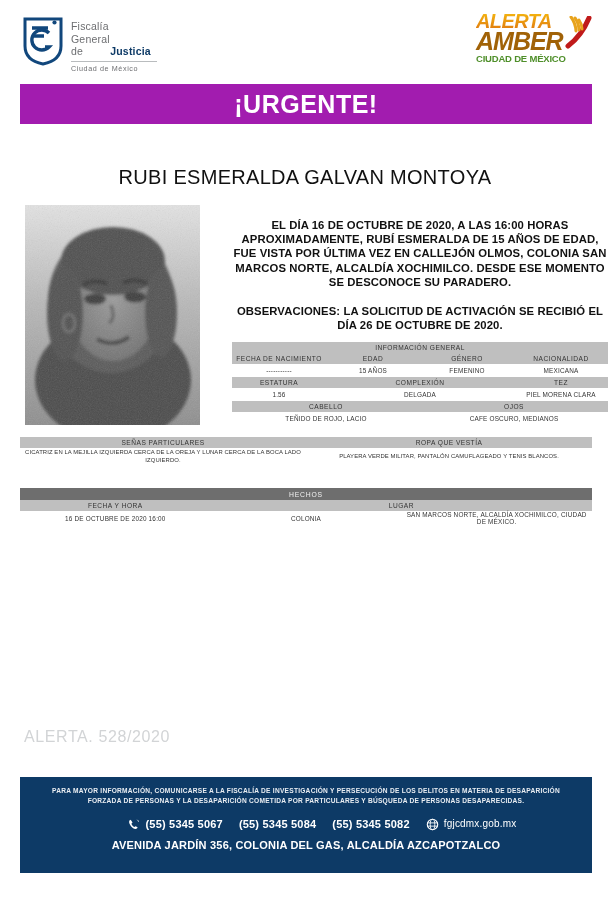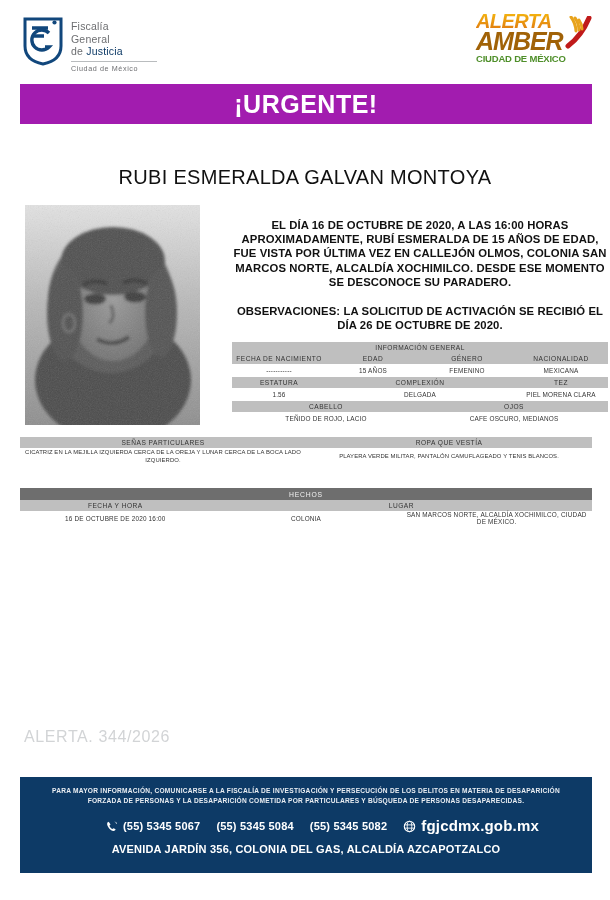--- a/index.html
+++ b/index.html
@@ -12,21 +12,21 @@
     position:relative;
   }
   .poster{position:relative;width:610px;height:750px;}
 
   
   .header{position:relative;height:86px;}
   .fgj-logo{position:absolute;left:22px;top:16px;display:flex;align-items:flex-start;gap:7px;}
   .fgj-shield{width:42px;height:50px;position:relative;}
   .fgj-text{padding-top:4px;}
   .fgj-l1,.fgj-l2,.fgj-l3{font-size:10.5px;color:#6d6e71;line-height:12.5px;letter-spacing:.2px;}
-  .fgj-l3 b{color:#0d3a66;font-weight:normal;}
+  .fgj-l3 b{color:#0d3a66;font-weight:bold;margin-left:24px;}
   .fgj-rule{width:86px;height:1px;background:#b9bcbe;margin:3px 0 2px 0;}
   .fgj-city{font-size:7.2px;color:#6d6e71;letter-spacing:.6px;}
 
   .amber-logo{position:absolute;right:16px;top:12px;width:118px;text-align:left;}
   .amber-l1{font-size:20px;font-weight:bold;font-style:italic;letter-spacing:-.6px;
      color:#e8a31c;line-height:18px;
      background:linear-gradient(180deg,#f5b80f 0%,#e07a10 100%);
      -webkit-background-clip:text;background-clip:text;color:transparent;}
   .amber-l2{font-size:25px;font-weight:bold;font-style:italic;letter-spacing:-1px;
      color:#a16207;line-height:23px;}
@@ -71,21 +71,21 @@
   .alert-no{position:absolute;left:24px;top:728px;font-size:16px;color:#d2d4d6;letter-spacing:.6px;}
 
   
   .footer{position:absolute;left:20px;top:777px;width:572px;height:96px;background:#0d3a66;color:#fff;}
   .foot-note{padding:9px 26px 0 26px;text-align:center;font-size:6.6px;font-weight:bold;
      line-height:9.6px;letter-spacing:.25px;color:#e9edf2;}
   .foot-contact{display:flex;align-items:center;justify-content:center;gap:0;margin-top:12px;padding-left:32px;}
   .phone-icon,.web-icon{display:inline-block;width:13px;height:13px;margin-right:5px;vertical-align:middle;}
   .phones{font-size:11px;font-weight:bold;letter-spacing:.2px;}
   .phones .ph{margin-right:16px;}
-  .web{font-size:15px;font-weight:bold;margin-left:34px;letter-spacing:.2px;}
+  .web{font-size:10px;font-weight:normal;margin-left:34px;letter-spacing:.2px;}
   .foot-addr{text-align:center;font-size:11px;font-weight:bold;line-height:14.5px;margin-top:8px;letter-spacing:.2px;}
 </style>
 </head>
 <body>
 
 <div class="poster">
 
   <div class="header">
 
     <div class="fgj-logo">
@@ -235,21 +235,21 @@
       <td class="hd" colspan="2">LUGAR</td>
     </tr>
     <tr>
       <td class="val">16 DE OCTUBRE DE 2020 16:00</td>
       <td class="val" style="width:17%">COLONIA</td>
       <td class="val">SAN MARCOS NORTE, ALCALDÍA XOCHIMILCO, CIUDAD DE MÉXICO.</td>
     </tr>
   </tbody>
     </table>
 
-  <div class="alert-no">ALERTA. 344/2026</div>
+  <div class="alert-no">ALERTA. 528/2020</div>
 
   <div class="footer">
     <div class="foot-note">PARA MAYOR INFORMACIÓN, COMUNICARSE A LA FISCALÍA DE INVESTIGACIÓN Y PERSECUCIÓN DE LOS DELITOS EN MATERIA DE DESAPARICIÓN FORZADA DE PERSONAS Y LA DESAPARICIÓN COMETIDA POR PARTICULARES Y BÚSQUEDA DE PERSONAS DESAPARECIDAS.</div>
     <div class="foot-contact">
       <span class="phone-icon">
         <svg width="13" height="13" viewBox="0 0 16 16">
           <path d="M4 2 C2.5 3 2 5 3.6 8 C5.2 11 7.5 13 10 13.4 C11.6 13.6 12.8 12.6 13 11.4 L10.6 10 L9 11.2 C7.6 10.6 6 9 5.4 7.2 L6.8 5.6 L5.2 3.2 Z" fill="#ffffff"></path>
           <path d="M12.6 2.2 a4 4 0 0 1 1.6 2.4" stroke="#ffffff" stroke-width="1" fill="none"></path>
         </svg>
       </span>

